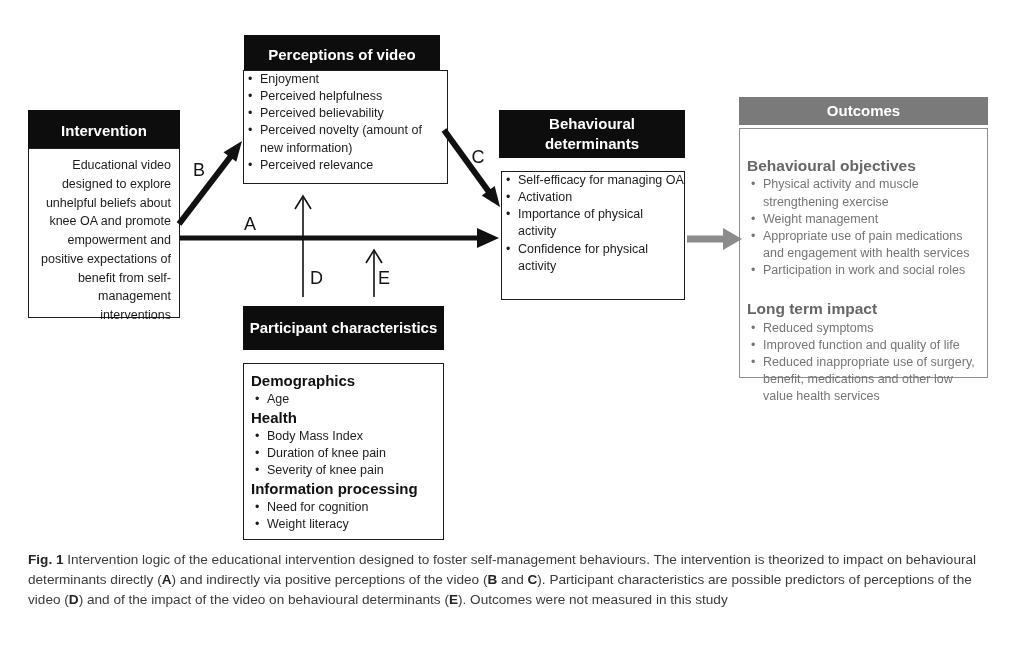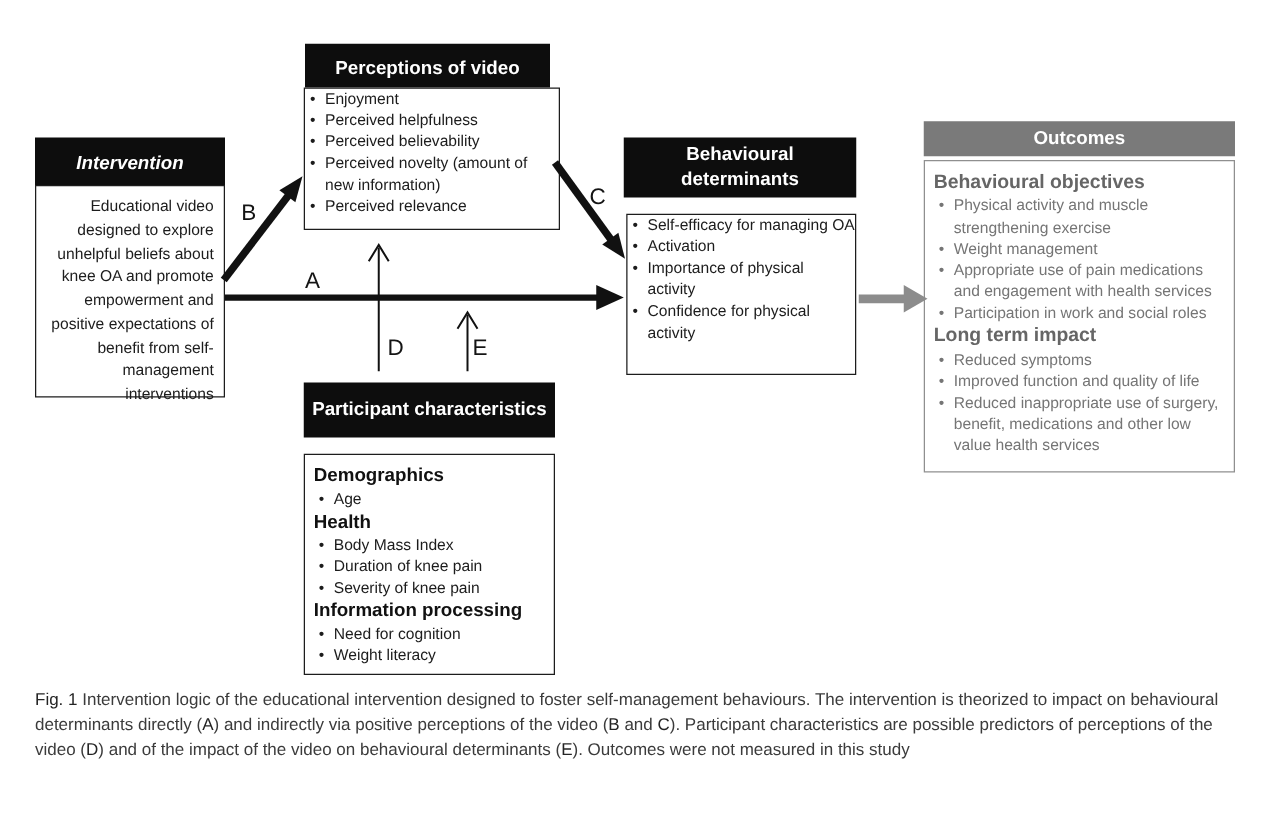--- a/index.html
+++ b/index.html
@@ -23,36 +23,36 @@
 
   ul.bullets { margin:0; padding:0; list-style:none; }
   ul.bullets li { position:relative; padding-left:16px; line-height:1.37; }
   ul.bullets li::before { content:"\2022"; position:absolute; left:4px; }
 
   .pad { padding:7px 7px; }
 
   .sec-heading { font-weight:bold; font-size:15px; line-height:1.32; color:#111; }
 
   #outcomes-box { color:#757575; }
-  #outcomes-box .sec-heading { color:#666666; font-size:15.5px; }
+  #outcomes-box .sec-heading { color:#666666; font-size:15.5px;margin-top:20px; }
   #outcomes-box ul.bullets li { line-height:1.37; }
 
   svg.arrows { position:absolute; left:0; top:0; pointer-events:none; }
   svg.arrows text { font-size:18px; fill:#141414; }
 
   .caption { position:absolute; left:28px; top:550px; width:952px;
     font-size:13.6px; line-height:1.46; color:#3b3b3b; }
-  .caption .b { font-weight:normal; color:#242424; }
+  .caption .b { font-weight:bold; color:#242424; }
 </style>
 </head>
 <body>
 
 <div class="canvas">
 
-  <div class="hdr" style="left:28px; top:110px; width:152px; height:42px;font-style:italic;">Intervention</div>
+  <div class="hdr" style="left:28px; top:110px; width:152px; height:42px;">Intervention</div>
   <div class="box" style="left:28px; top:148px; width:152px; height:170px;">
     <div class="body-text">Educational video designed to explore unhelpful beliefs about knee OA and promote empowerment and positive expectations of benefit from self-management interventions</div>
   </div>
 
   <div class="hdr" style="left:244px; top:35px; width:196px; height:41px;">Perceptions of video</div>
   <div class="box" style="left:243px; top:70px; width:205px; height:114px;">
     <ul class="bullets pad">
         <li>Enjoyment</li>
         <li>Perceived helpfulness</li>
         <li>Perceived believability</li>

